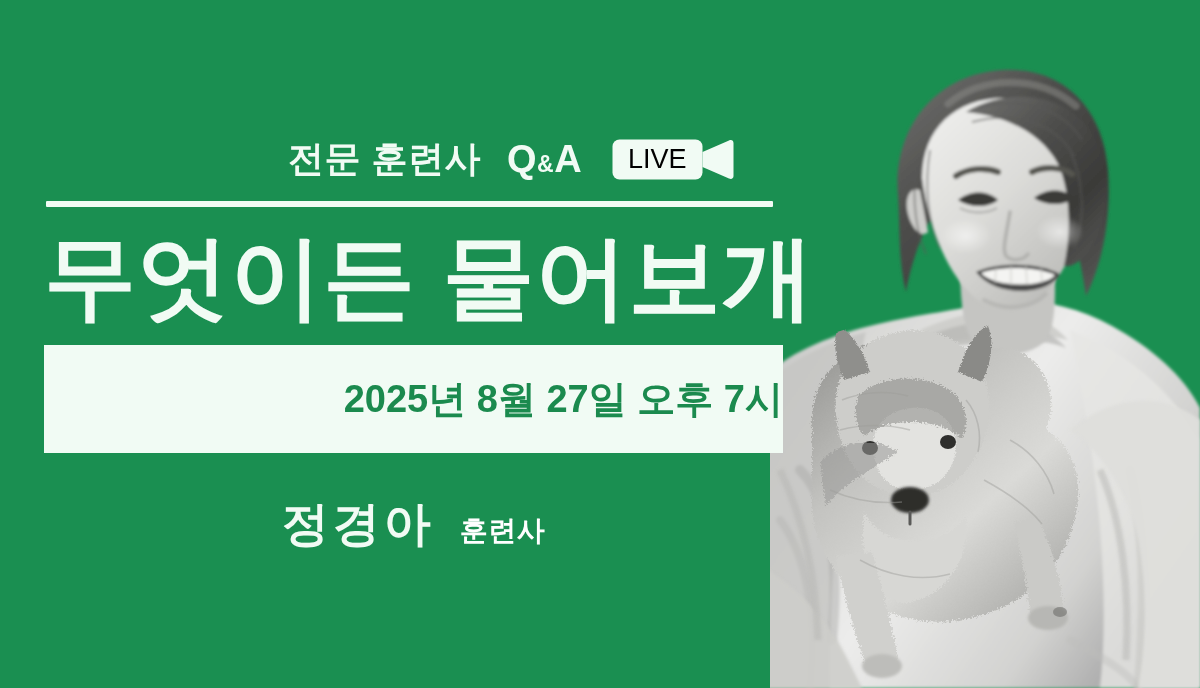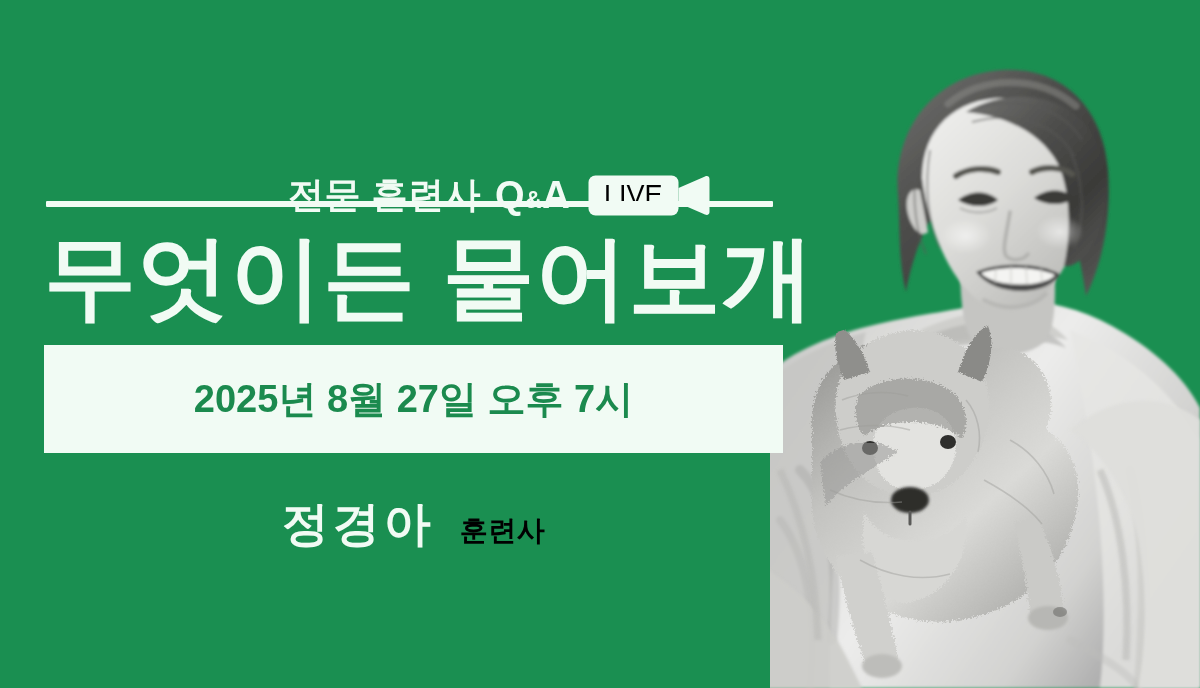--- a/index.html
+++ b/index.html
@@ -41,23 +41,22 @@
   }
 
   
   .eyebrow-row {
     position: absolute;
     left: 288px;
     top: 136px;
     height: 46px;
     display: flex;
     align-items: center;
-    gap: 14px;
+    gap: 26px;
     white-space: nowrap;
-    margin-top: 36px;
   }
   .eyebrow-text {
     color: #f1fbf4;
     font-size: 36px;
     font-weight: 800;
     letter-spacing: 0.5px;
     line-height: 1;
   }
   .eyebrow-qa {
     color: #f1fbf4;
@@ -127,21 +126,21 @@
   
   .date-bar {
     position: absolute;
     left: 44px;
     top: 345px;
     width: 739px;
     height: 108px;
     background: #f1fbf4;
     display: flex;
     align-items: center;
-    justify-content: center;
+    justify-content: flex-end;
   }
   .date-text {
     color: #1b8a4e;
     font-size: 38px;
     font-weight: 800;
     letter-spacing: 0px;
     line-height: 1;
     white-space: nowrap;
   }
 
@@ -158,21 +157,21 @@
     white-space: nowrap;
   }
   .presenter-name {
     color: #f1fbf4;
     font-size: 47px;
     font-weight: 800;
     letter-spacing: 4px;
     line-height: 1;
   }
   .presenter-role {
-    color: #000000;
+    color: #ffffff;
     font-size: 28px;
     font-weight: 700;
     letter-spacing: 0.5px;
     line-height: 1;
   }
 </style>
 </head>
 <body>
 
 <div id="banner">

